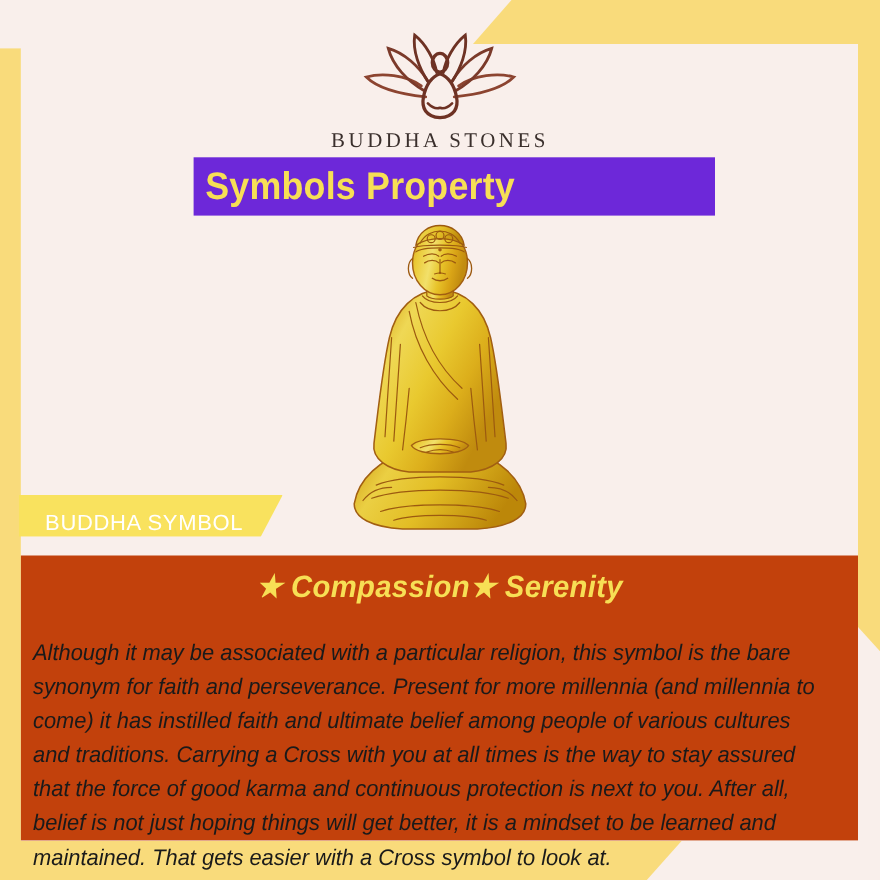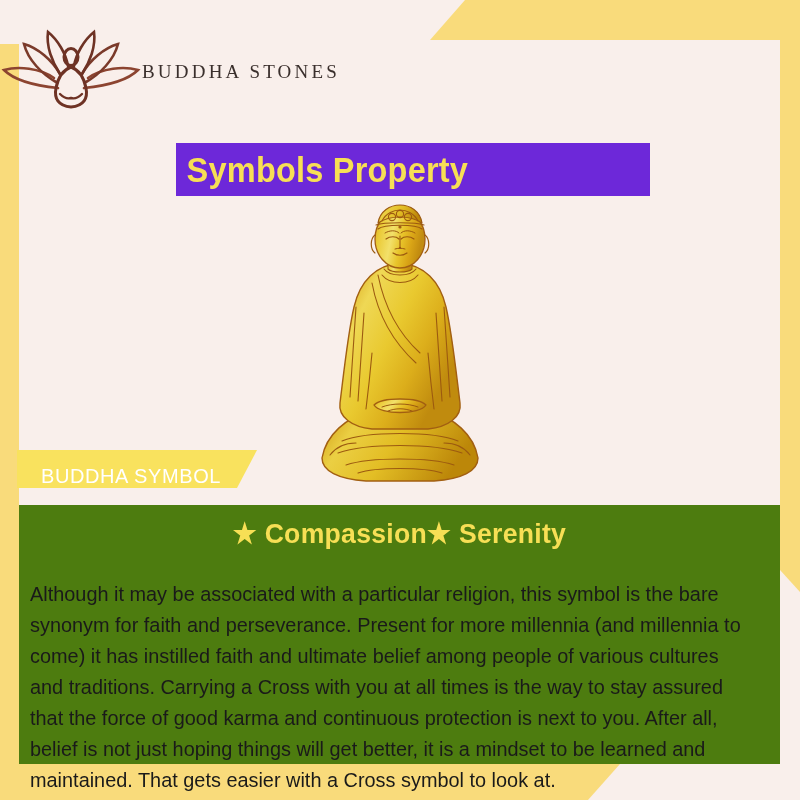--- a/index.html
+++ b/index.html
@@ -66,21 +66,21 @@
     background: #F9EFEB;
   }
 
   
   .brand {
     position: absolute;
     left: 0;
     right: 0;
     top: 26px;
     display: flex;
-    flex-direction: row;
+    flex-direction: column;
     align-items: center;
   }
   .logo-mark {
     width: 142px;
     height: 88px;
     display: block;
   }
   .brand-name {
     margin-top: 4px;
     font-family: "Liberation Serif", serif;
@@ -143,21 +143,22 @@
     white-space: nowrap;
   }
 
   
   .content-panel {
     position: absolute;
     left: 19px;
     top: 505px;
     width: 761px;
     height: 259px;
-    background: #4d7c0f;
+    background: #c2410c;
+    font-style: italic;
   }
 
   .headline {
     position: absolute;
     left: 0;
     right: 0;
     top: 12px;
     text-align: center;
     font-family: "Liberation Sans Narrow", "Liberation Sans", sans-serif;
     font-size: 28px;

